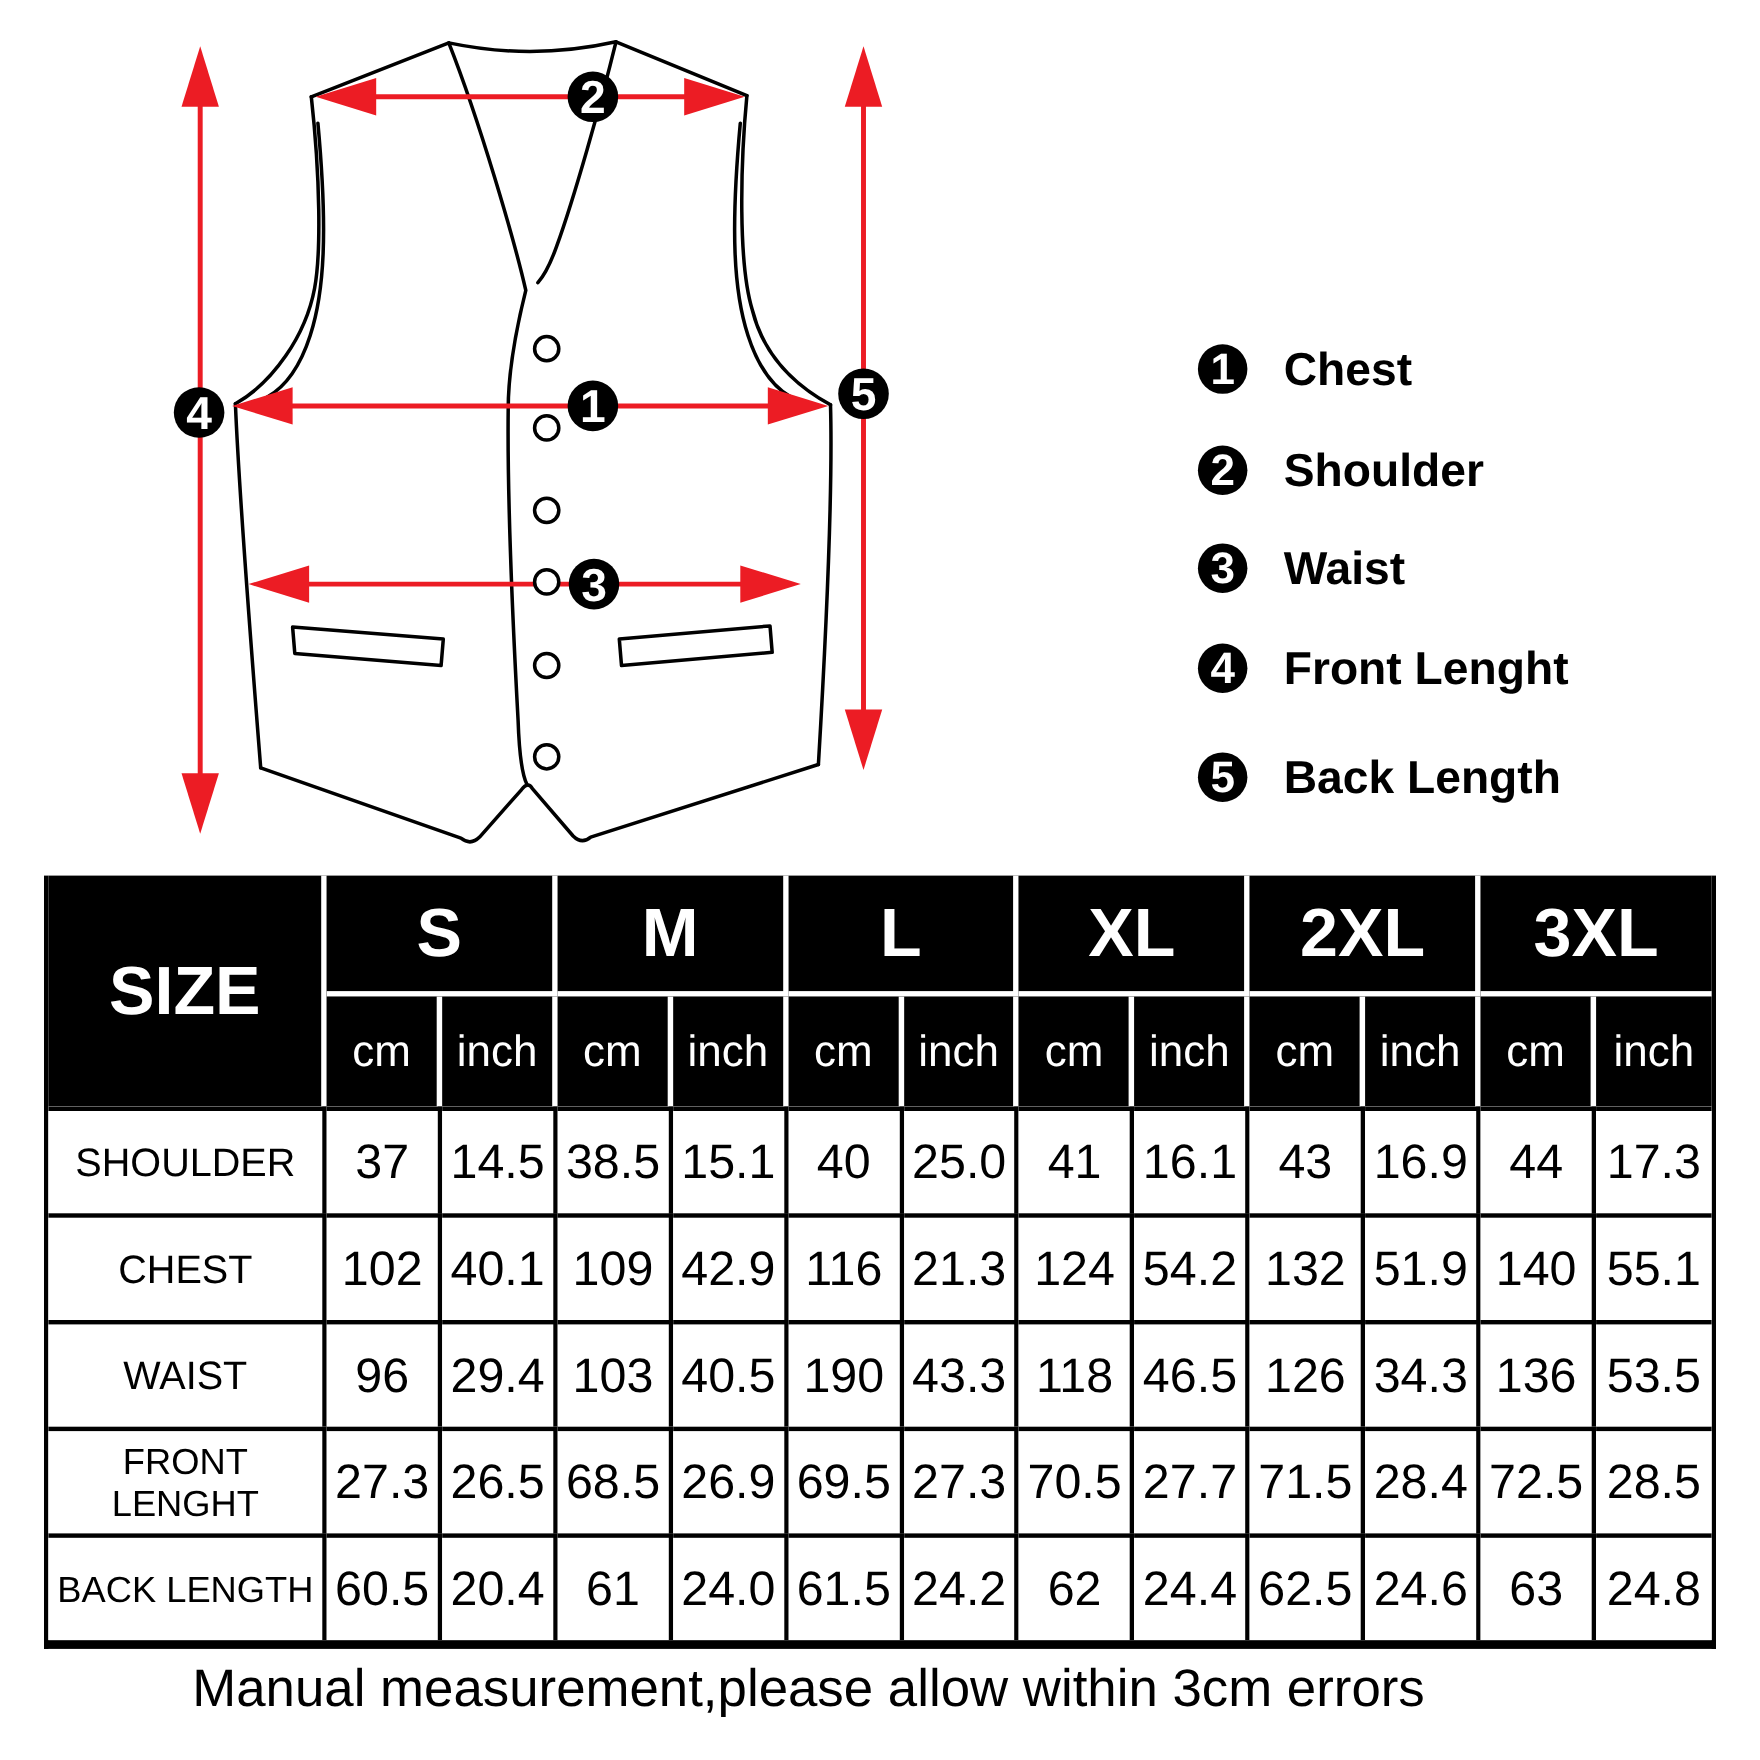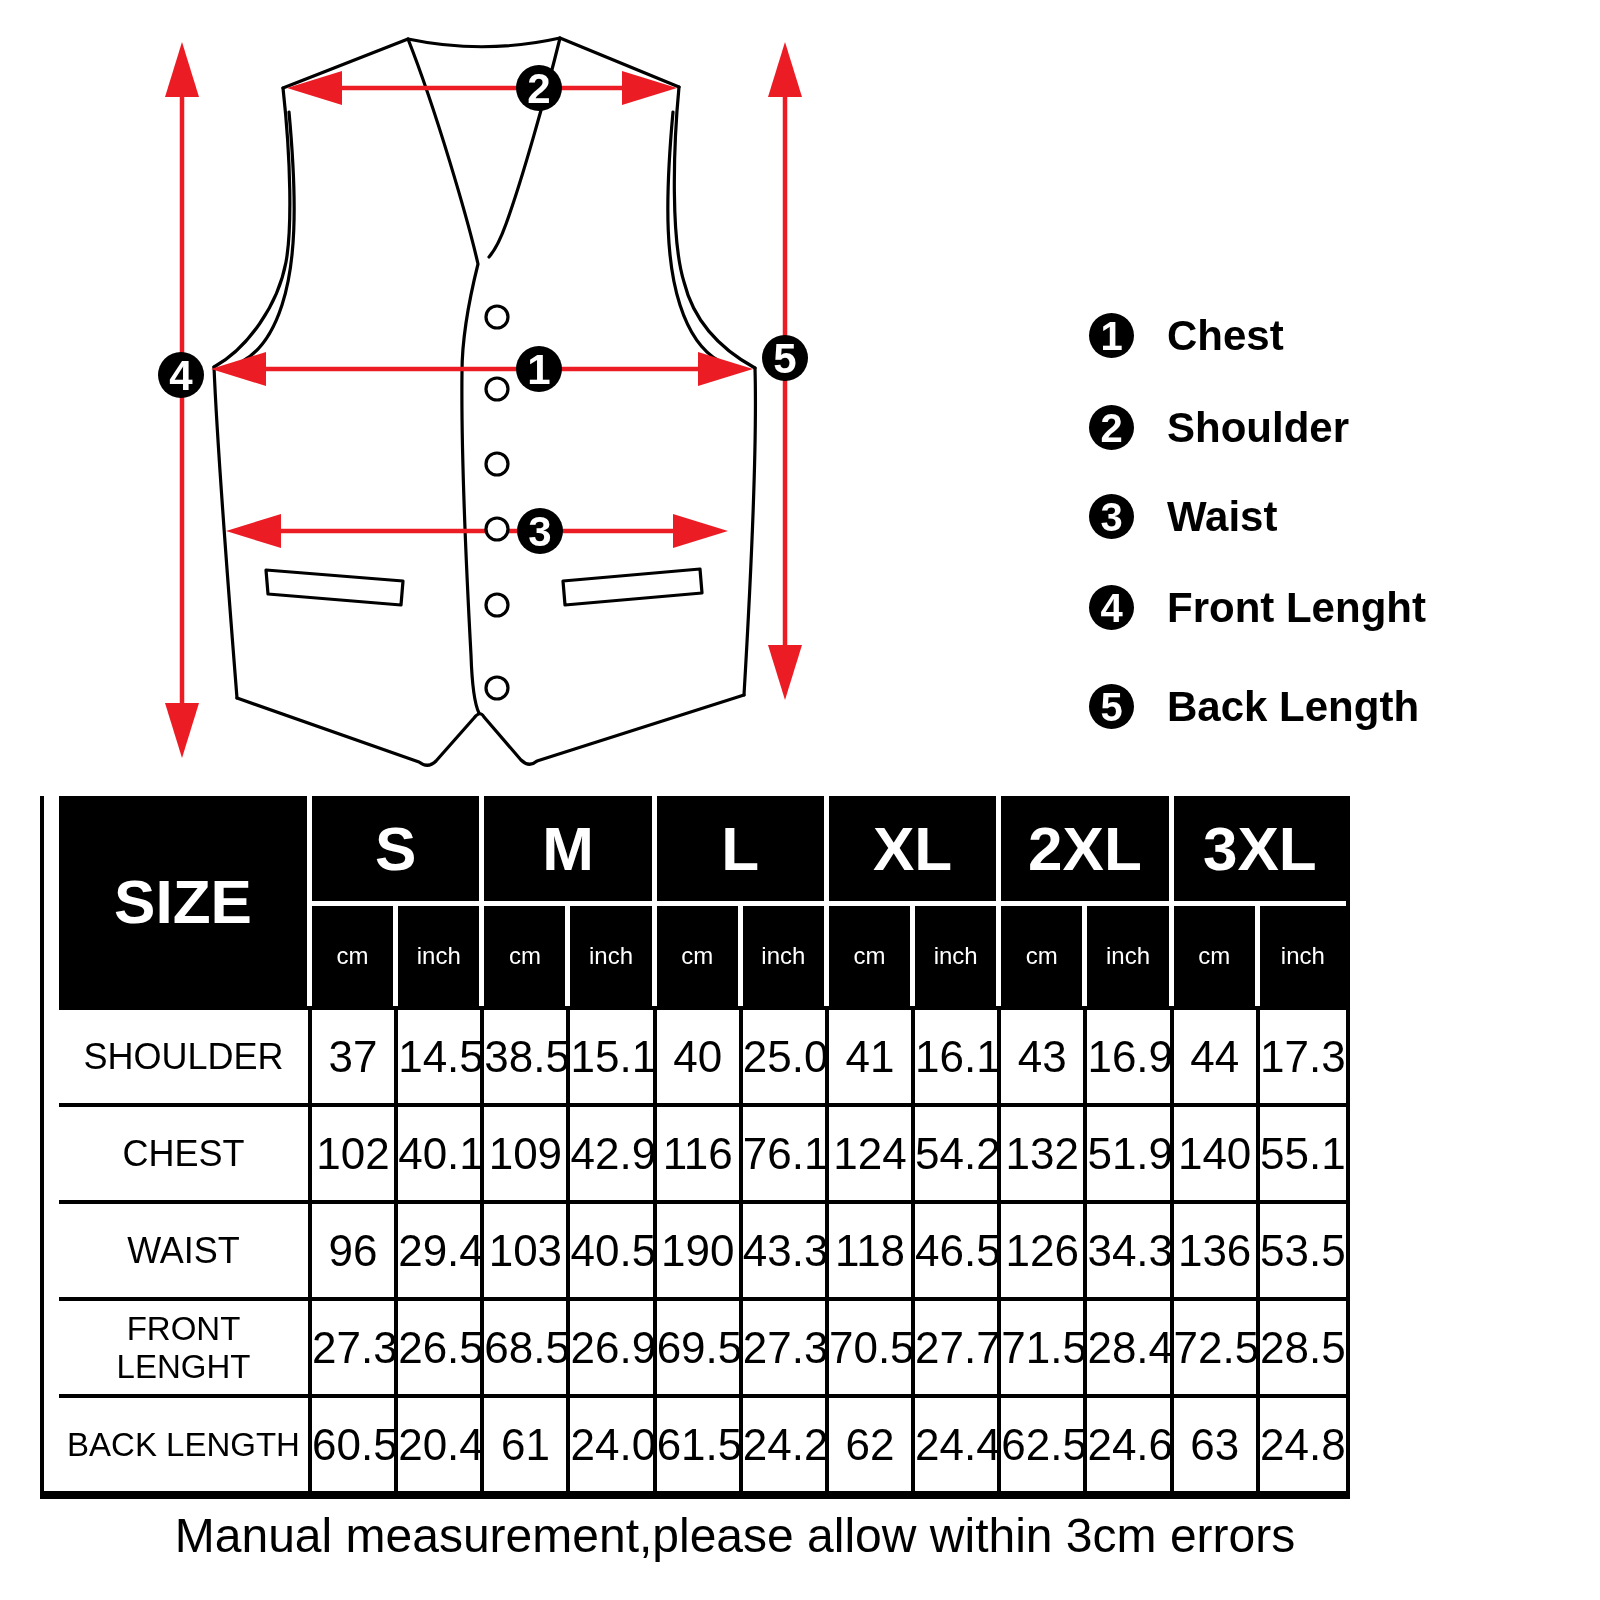--- a/index.html
+++ b/index.html
@@ -12,34 +12,34 @@
   
   .legend-item{position:absolute;left:1089px;display:flex;align-items:center;height:45px;}
   .legend-badge{
     width:45px;height:45px;border-radius:50%;background:#000;color:#fff;
     display:flex;align-items:center;justify-content:center;
     font-size:40px;font-weight:bold;flex:0 0 45px;line-height:1;
   }
   .legend-label{margin-left:33px;font-size:42px;font-weight:bold;white-space:nowrap;}
   
   table{
-    position:absolute;left:40px;top:796px;width:1310px;
+    position:absolute;left:40px;top:796px;width:1520px;
     border-collapse:separate;border-spacing:0;table-layout:fixed;
-    border-left:4px solid #000;border-right:4px solid #000;border-bottom:8px solid #000;padding-left:15px;
+    border-left:4px solid #000;border-right:4px solid #000;border-bottom:8px solid #000;
   }
   col.c-label{width:253px;}
   th,td{padding:0;text-align:center;vertical-align:middle;}
   thead th{background:#000;color:#fff;font-weight:bold;}
   tr.hr1{height:110px;}
   tr.hr2{height:100px;}
   tbody tr{height:97px;}
   th.size-head{font-size:62px;border-right:5px solid #fff;}
   th.size-col{font-size:62px;border-right:5px solid #fff;border-bottom:5px solid #fff;}
   th.size-col.last{border-right:none;}
-  th.unit{font-size:24px;font-weight:normal;border-right:5px solid #fff;}
+  th.unit{font-size:40px;font-weight:normal;border-right:5px solid #fff;}
   th.unit.last{border-right:none;}
   td{background:#fff;border-top:4px solid #000;border-right:4px solid #000;font-size:44px;}
   td.last{border-right:none;}
   td.row-label{font-size:36px;}
   tbody tr:nth-child(4) td.row-label,
   tbody tr:nth-child(5) td.row-label{font-size:33px;}
   
   #footer-note{
     position:absolute;left:0;top:1508px;width:1470px;text-align:center;
     font-size:48px;letter-spacing:0;
@@ -181,21 +181,21 @@
       <td>44</td>
       <td class="last">17.3</td>
     </tr>
     <tr>
       <td class="row-label">CHEST</td>
       <td>102</td>
       <td>40.1</td>
       <td>109</td>
       <td>42.9</td>
       <td>116</td>
-      <td>76.1</td>
+      <td>21.3</td>
       <td>124</td>
       <td>54.2</td>
       <td>132</td>
       <td>51.9</td>
       <td>140</td>
       <td class="last">55.1</td>
     </tr>
     <tr>
       <td class="row-label">WAIST</td>
       <td>96</td>

